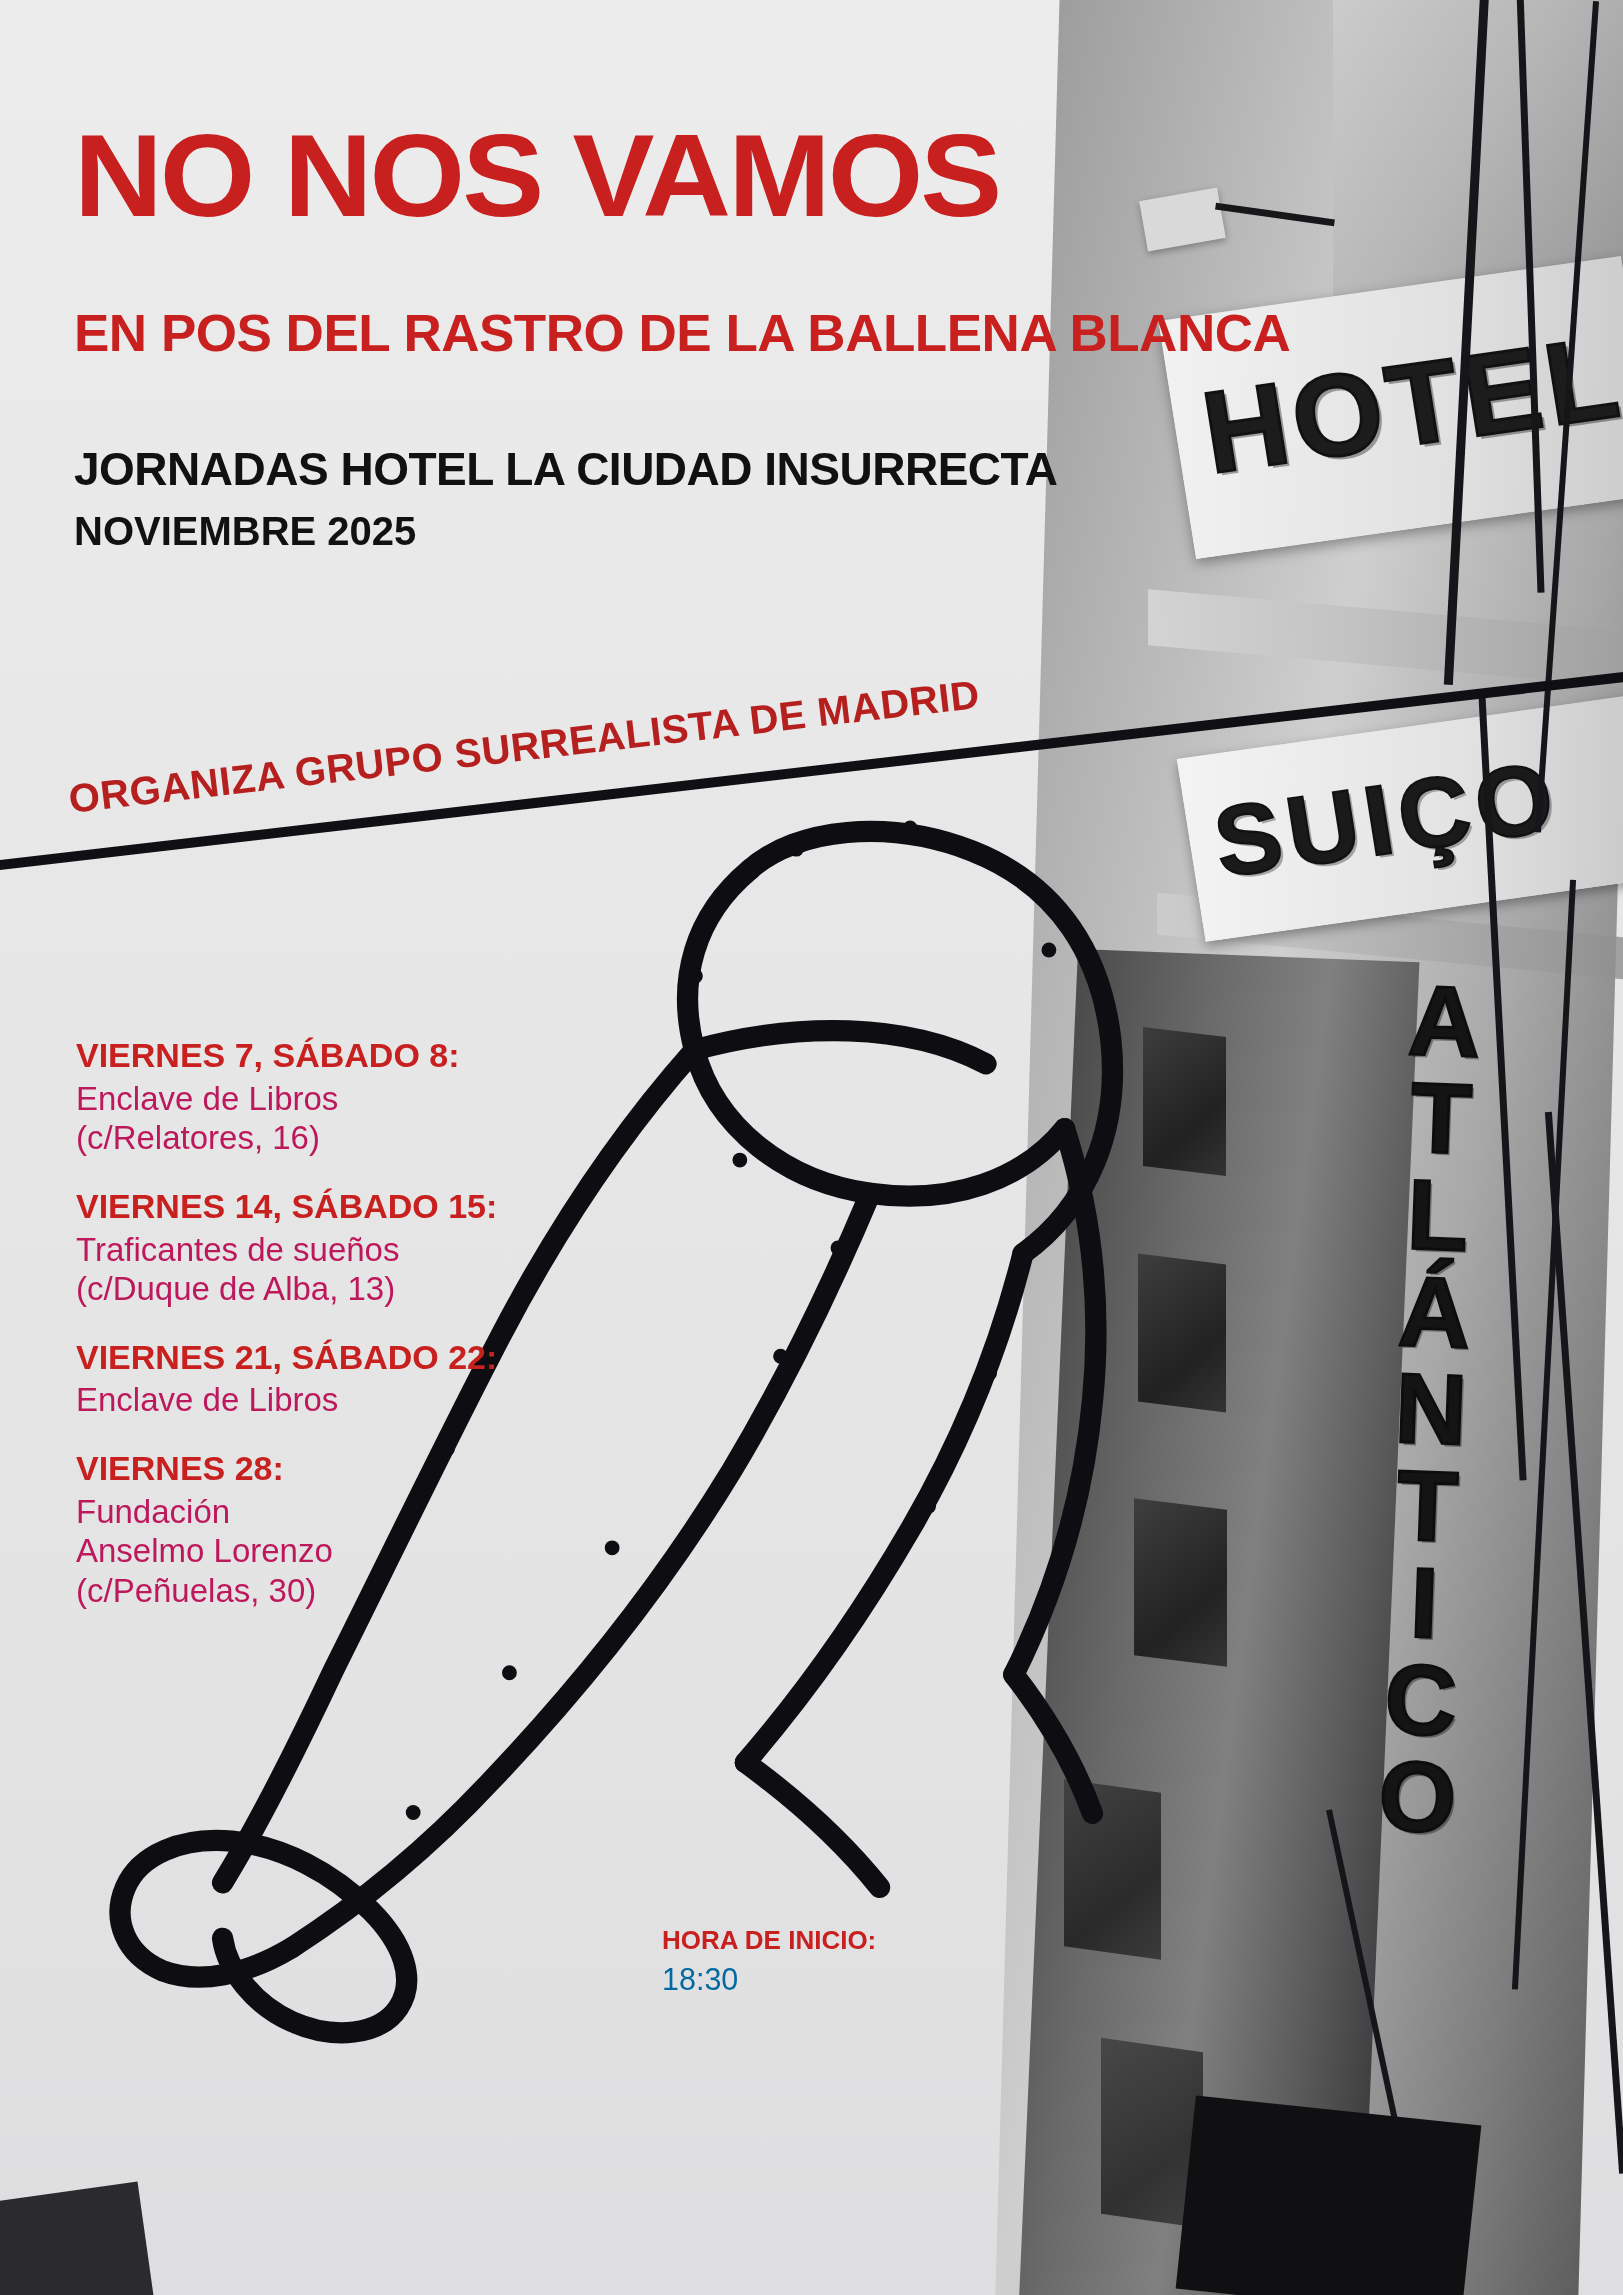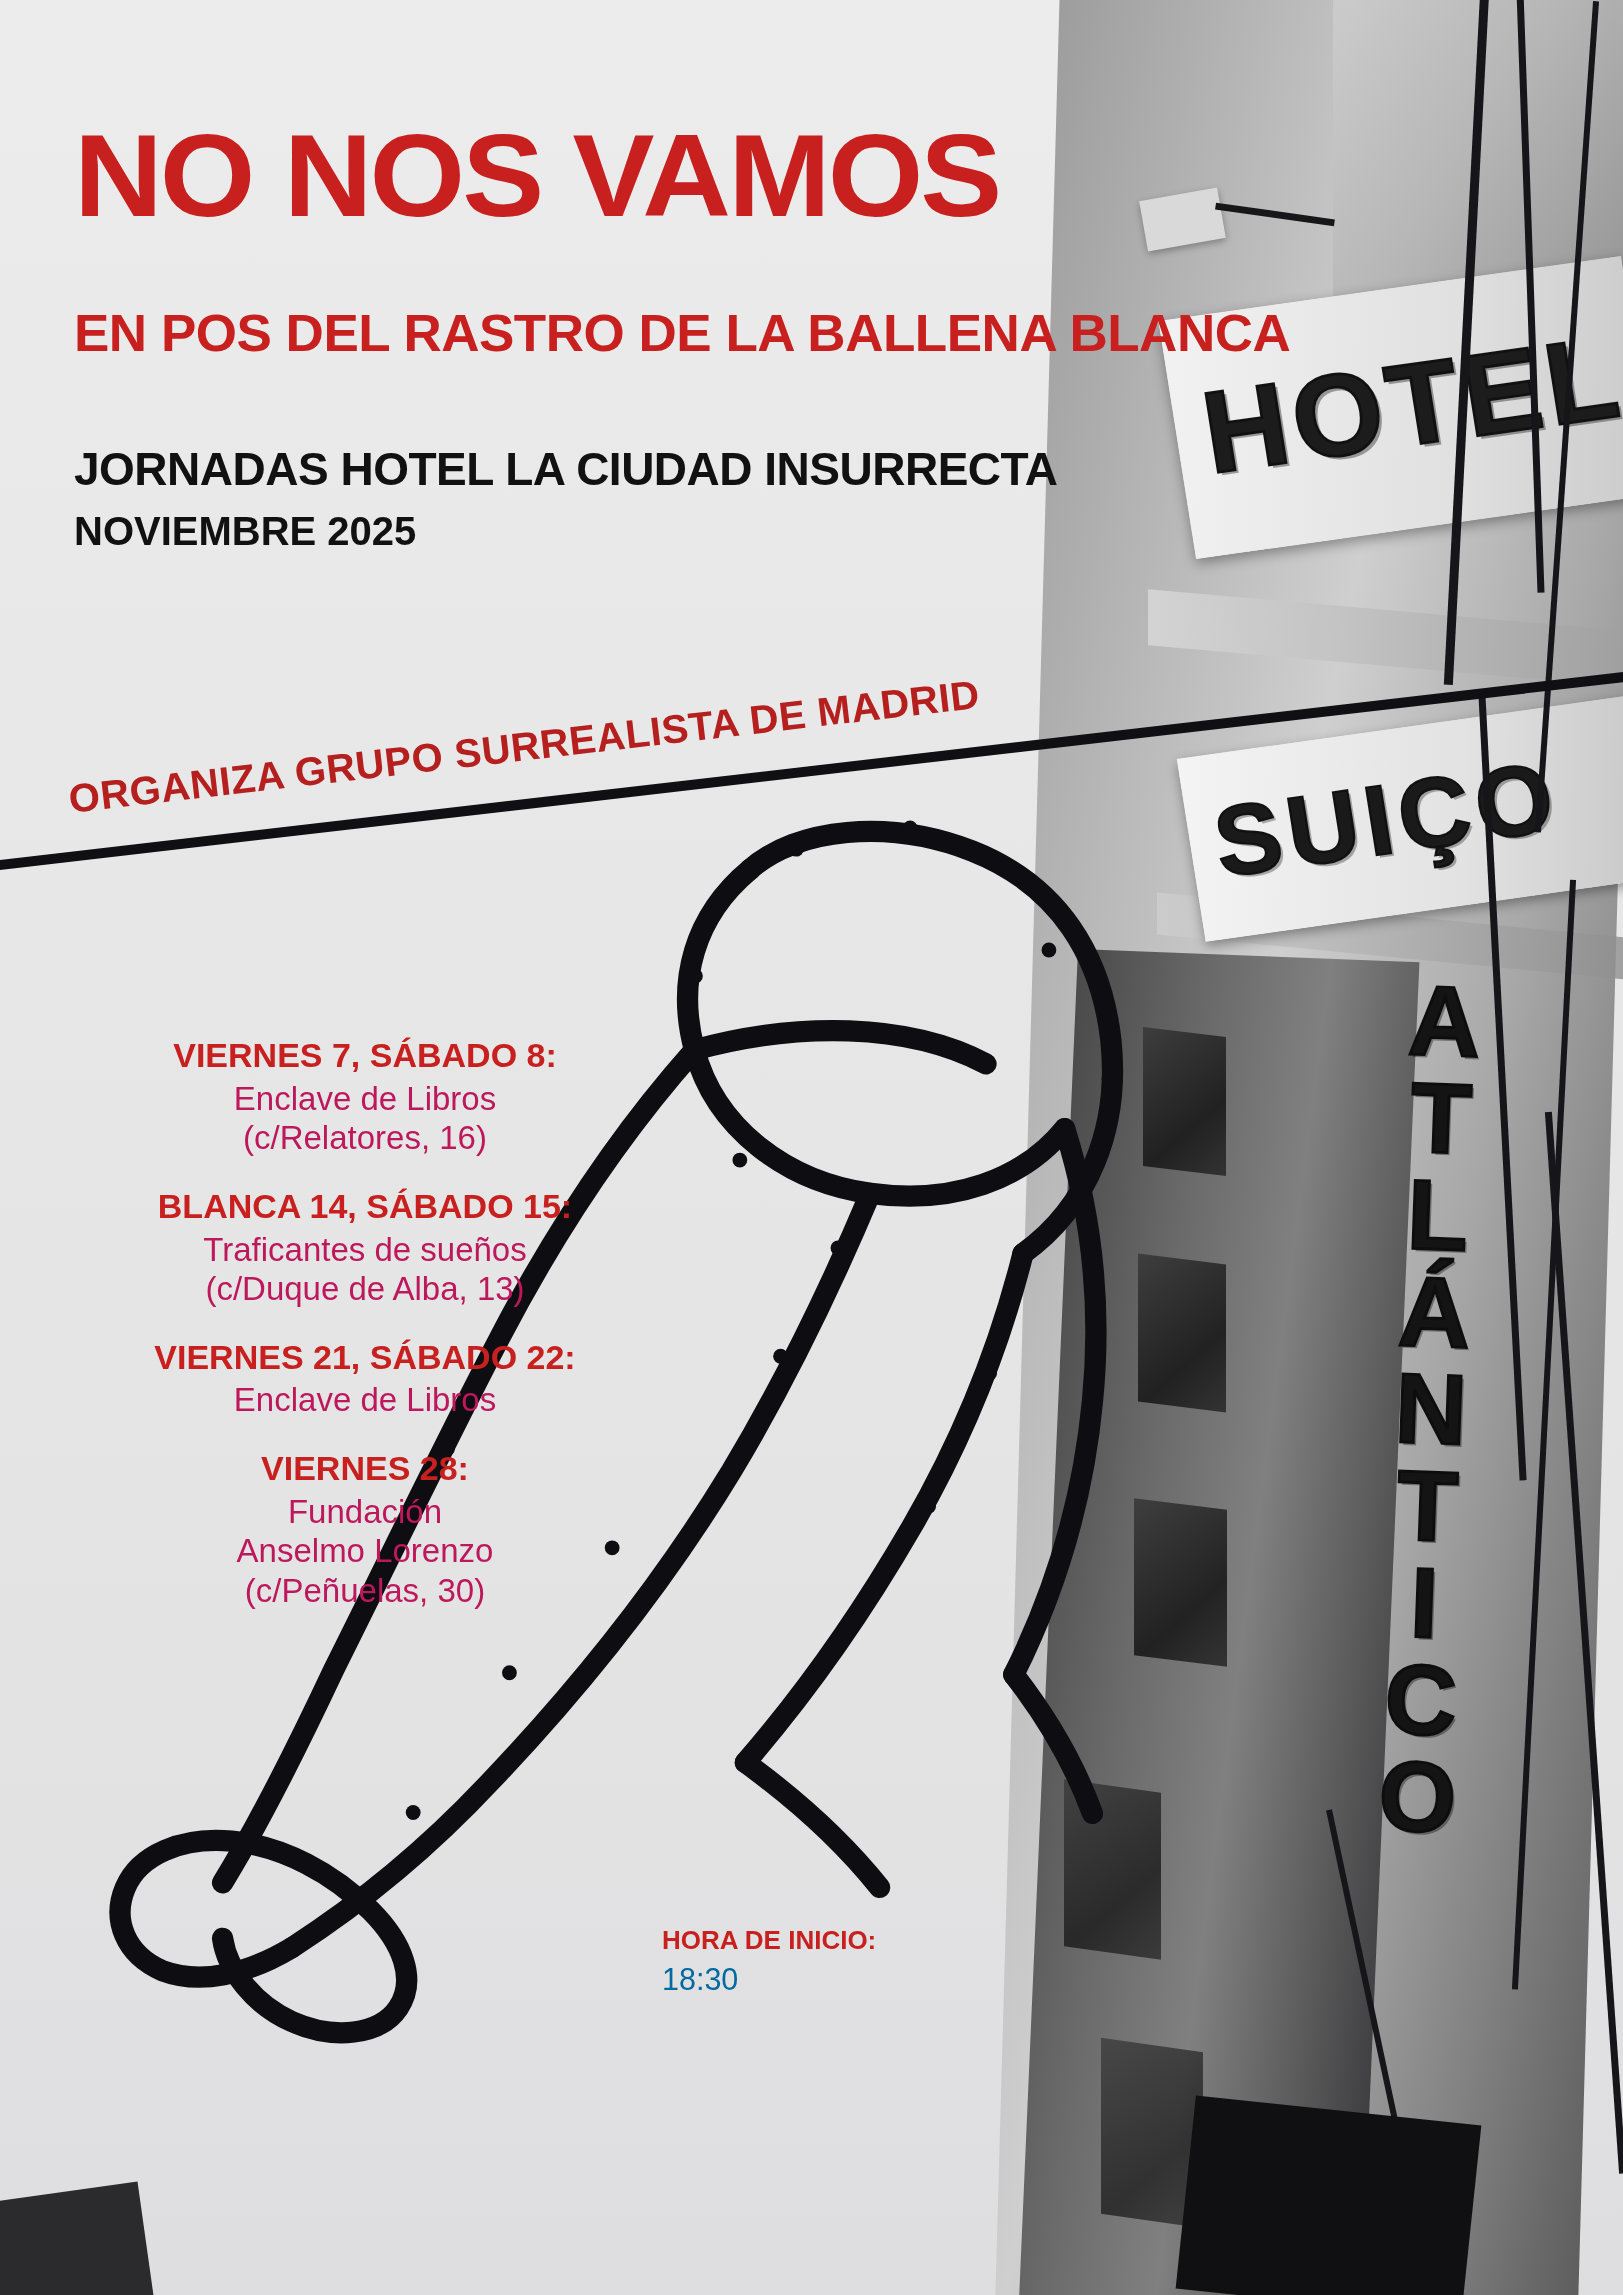--- a/index.html
+++ b/index.html
@@ -255,21 +255,20 @@
 
   
   .schedule {
     position: absolute;
     left: 76px;
     top: 1036px;
     width: 578px;
   }
   .sched-item {
     margin-bottom: 29px;
-    text-align: center;
   }
   .sched-day {
     font-size: 34px;
     font-weight: bold;
     color: #c8201f;
     line-height: 1.12;
     margin-bottom: 4.6px;
     white-space: nowrap;
   }
   .sched-venue {
@@ -423,21 +422,21 @@
 
     <div class="schedule">
 
       <div class="sched-item">
         <div class="sched-day">VIERNES 7, SÁBADO 8:</div>
         <div class="sched-venue">Enclave de Libros
 (c/Relatores, 16)</div>
       </div>
 
       <div class="sched-item">
-        <div class="sched-day">BLANCA 14, SÁBADO 15:</div>
+        <div class="sched-day">VIERNES 14, SÁBADO 15:</div>
         <div class="sched-venue">Traficantes de sueños
 (c/Duque de Alba, 13)</div>
       </div>
 
       <div class="sched-item">
         <div class="sched-day">VIERNES 21, SÁBADO 22:</div>
         <div class="sched-venue">Enclave de Libros</div>
       </div>
 
       <div class="sched-item">

